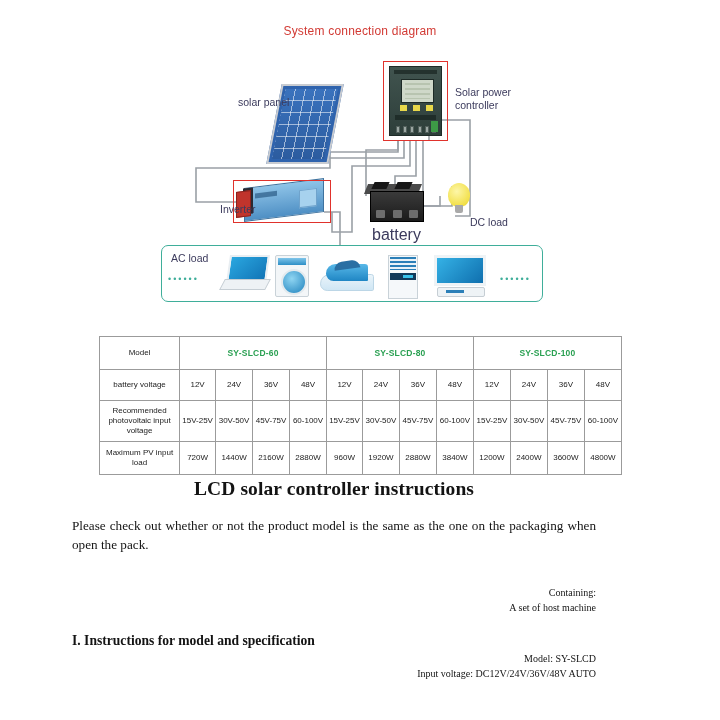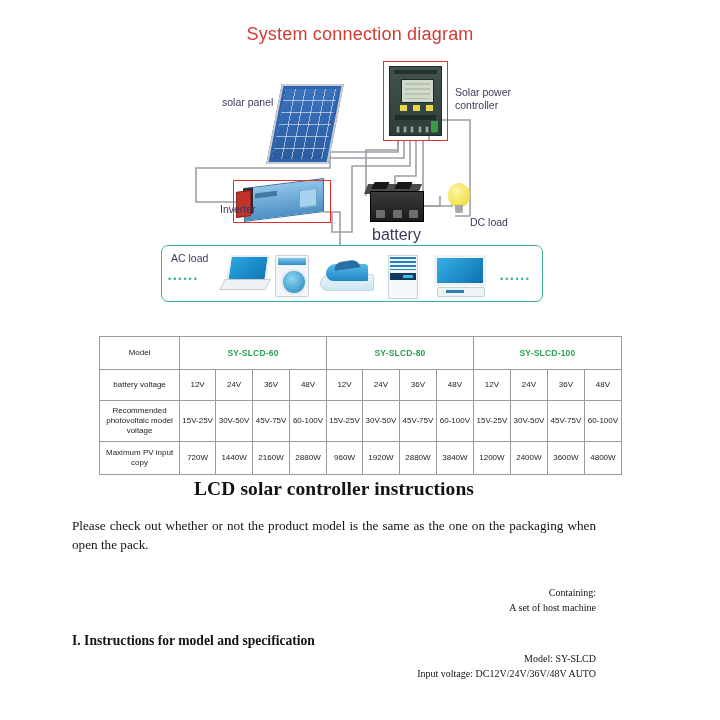--- a/index.html
+++ b/index.html
@@ -16,21 +16,21 @@
   #diagram-section{
     position:relative;
     width:720px;
     height:322px;
     background:#fff;
   }
   #diagram-title{
     position:absolute;
     top:24px; left:0; width:720px;
     text-align:center;
-    font-size:18px;
+    font-size:12px;
     color:#d23a34;
     font-family:"Liberation Sans", sans-serif;
     letter-spacing:.2px;
   }
 
   
   #wire-layer{position:absolute;top:0;left:0;width:720px;height:322px;}
 
   
   #solar-panel{
@@ -43,21 +43,21 @@
     overflow:hidden;
   }
   #solar-panel .cells{
     position:absolute;inset:3px;
     background:
       repeating-linear-gradient(to right, transparent 0 9px, rgba(255,255,255,.55) 9px 10px),
       repeating-linear-gradient(to bottom, transparent 0 11px, rgba(255,255,255,.55) 11px 12px),
       linear-gradient(180deg,#3a72bd,#2c5c9f);
   }
   #solar-panel-label{
-    position:absolute;left:222px;top:96px;
+    position:absolute;left:238px;top:96px;
     font-size:10.5px;color:#3b3a5c;
   }
 
   
   #controller-box{
     position:absolute;left:389px;top:66px;
     width:53px;height:70px;
     background:linear-gradient(180deg,#41544f,#2d3e3a);
     border:1px solid #1e2b28;
     box-sizing:border-box;
@@ -426,40 +426,40 @@
         <td class="val">36V</td>
         <td class="val">48V</td>
         <td class="val">12V</td>
         <td class="val">24V</td>
         <td class="val">36V</td>
         <td class="val">48V</td>
       </tr>
       <tr class="r-pv">
         <td class="rowhdr">
           <span>Recommended</span><br>
-          <span>photovoltaic model</span><br>
+          <span>photovoltaic input</span><br>
           <span>voltage</span>
         </td>
         <td class="val">15V-25V</td>
         <td class="val">30V-50V</td>
         <td class="val">45V-75V</td>
         <td class="val">60-100V</td>
         <td class="val">15V-25V</td>
         <td class="val">30V-50V</td>
         <td class="val">45V-75V</td>
         <td class="val">60-100V</td>
         <td class="val">15V-25V</td>
         <td class="val">30V-50V</td>
         <td class="val">45V-75V</td>
         <td class="val">60-100V</td>
       </tr>
       <tr class="r-max">
         <td class="rowhdr">
           <span>Maximum PV input</span><br>
-          <span>copy</span>
+          <span>load</span>
         </td>
         <td class="val">720W</td>
         <td class="val">1440W</td>
         <td class="val">2160W</td>
         <td class="val">2880W</td>
         <td class="val">960W</td>
         <td class="val">1920W</td>
         <td class="val">2880W</td>
         <td class="val">3840W</td>
         <td class="val">1200W</td>

